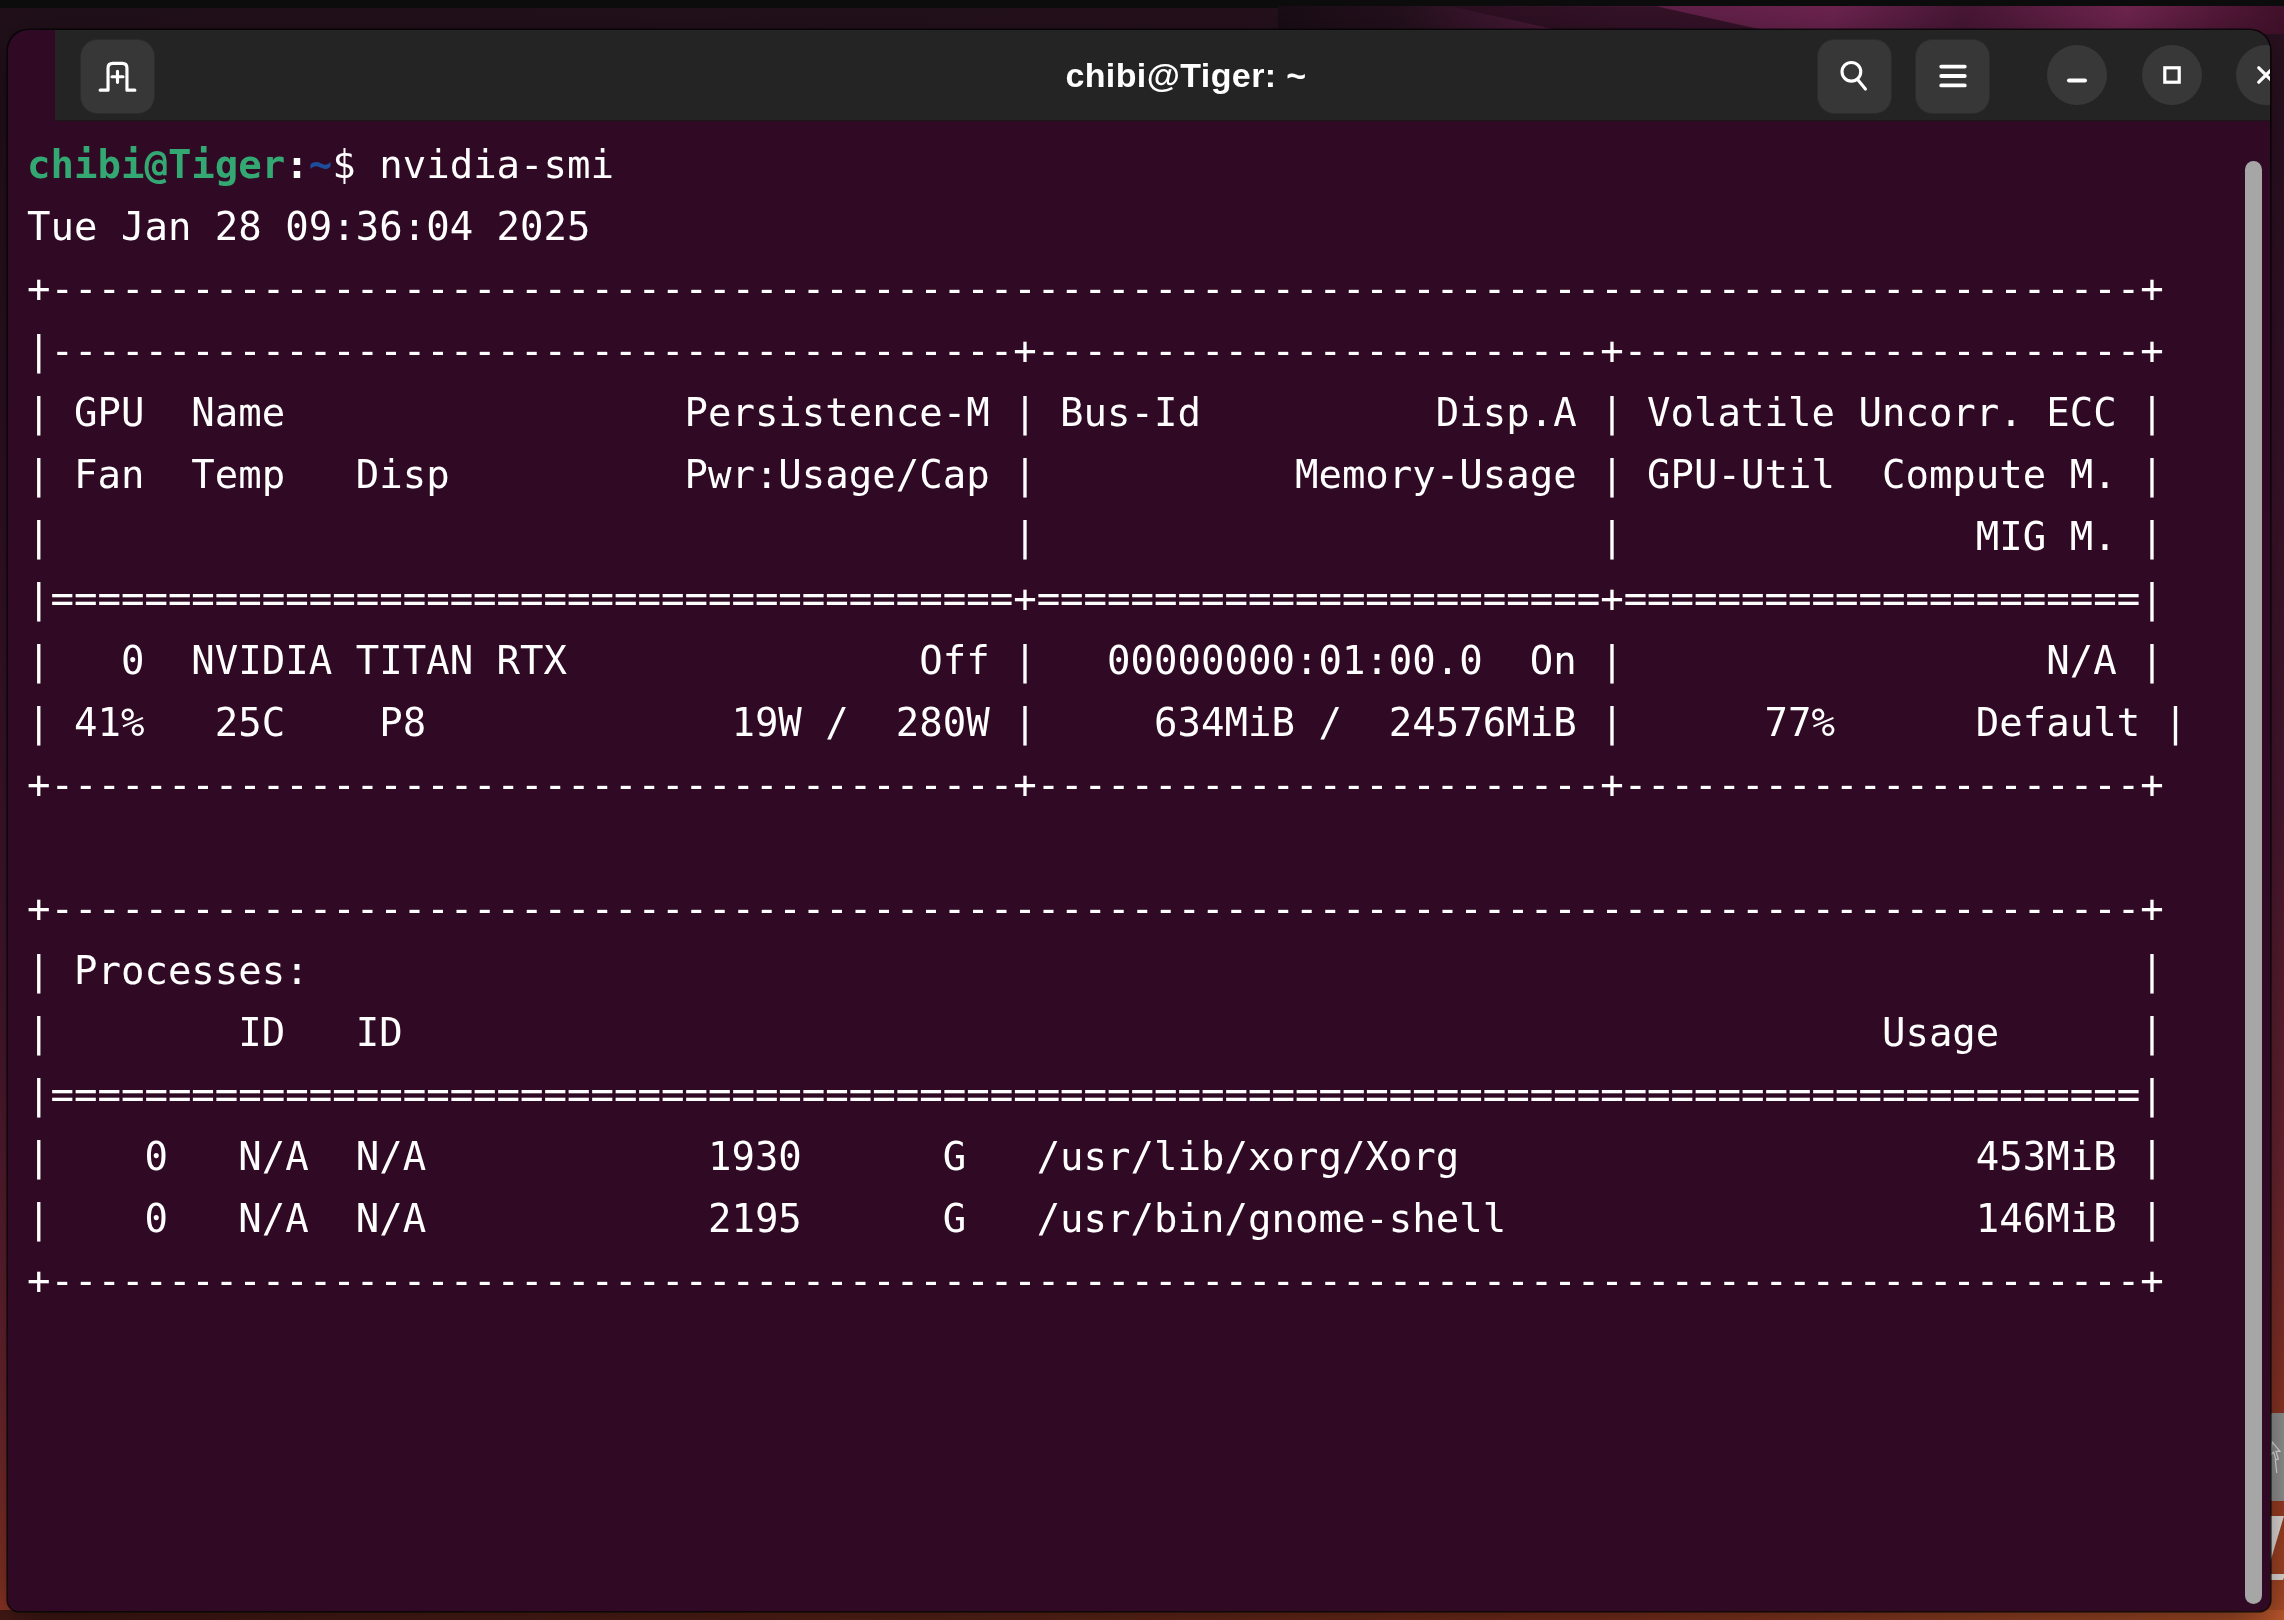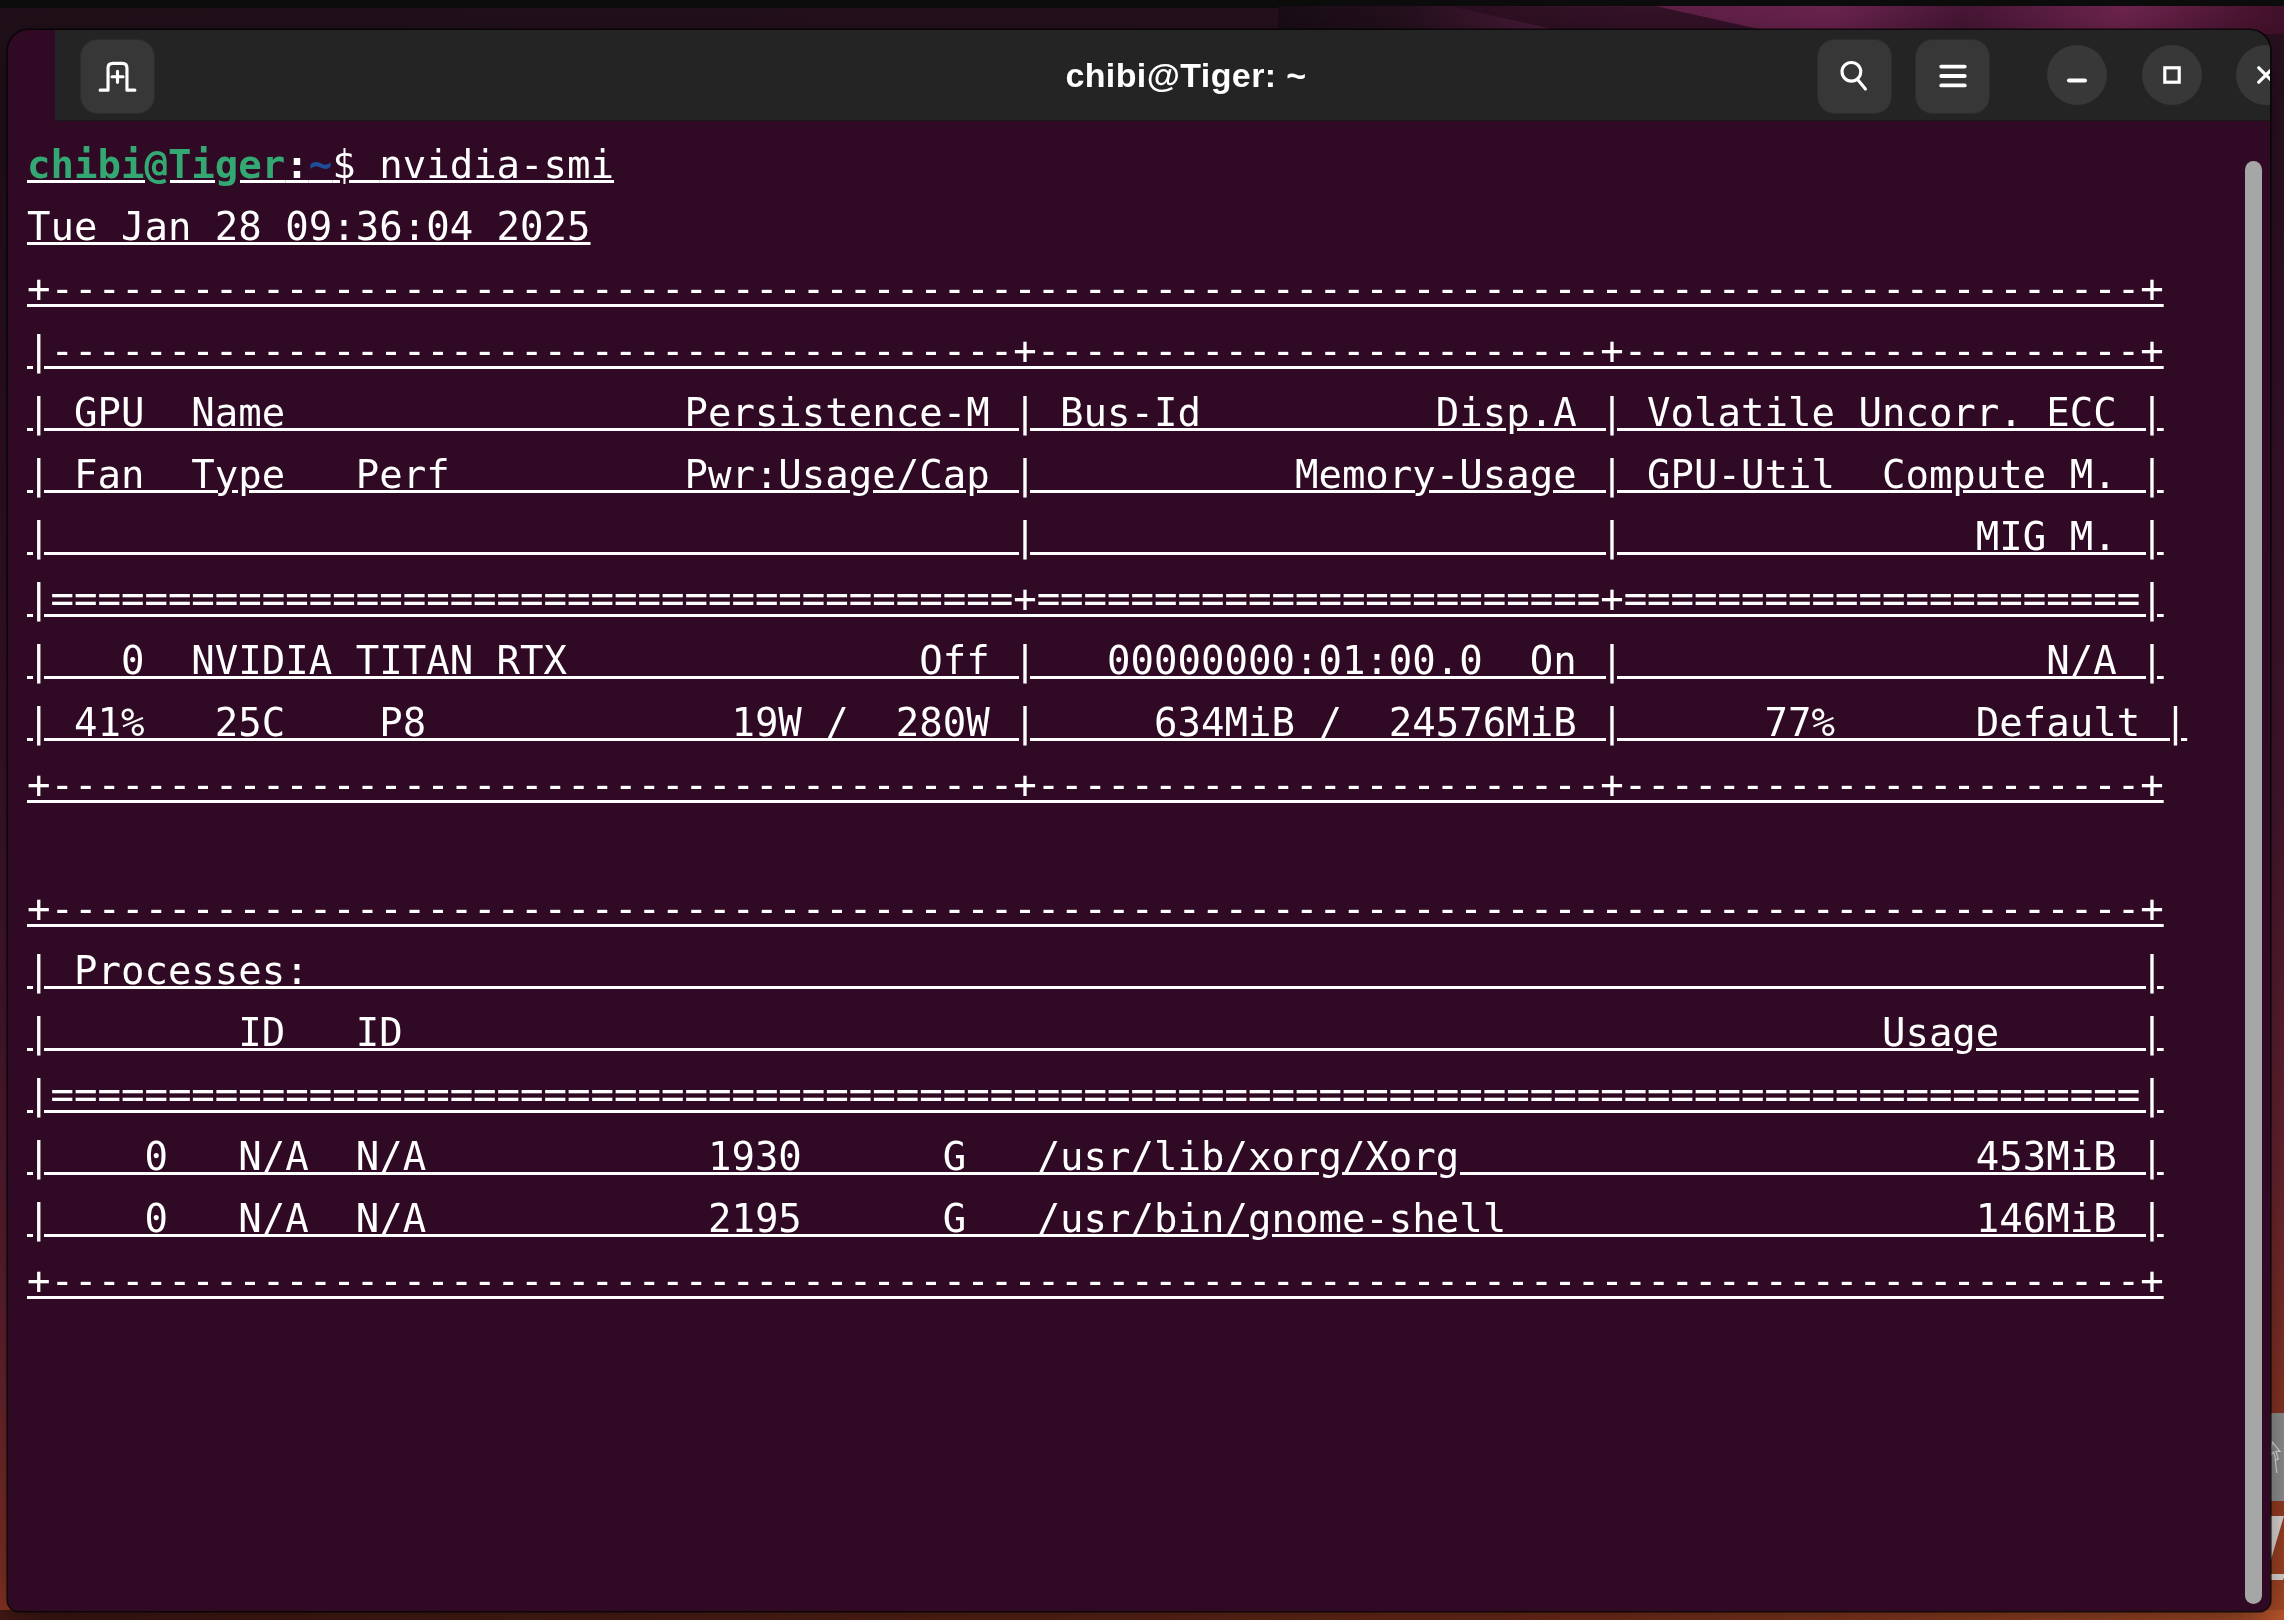--- a/index.html
+++ b/index.html
@@ -38,21 +38,21 @@
   .btn-newtab{left:25px;}
   .btn-search{left:1762px;}
   .btn-menu{left:1860px;}
   .btn-min{left:1992px;}
   .btn-max{left:2087px;}
   .btn-close{left:2181px;}
   
   .screen{position:relative;width:100%;height:1490px;
     padding:12.6px 0 0 19px;box-sizing:border-box;
     font-family:"DejaVu Sans Mono","Liberation Mono",monospace;
-    font-size:39px;color:#ffffff;text-decoration:underline;}
+    font-size:39px;color:#ffffff;}
   .line{white-space:pre;height:62px;line-height:62px;}
   .p-user{color:var(--green,#34a873);font-weight:bold;}
   .p-sep{color:#ffffff;font-weight:bold;}
   .p-path{color:var(--blue,#1d4e9c);font-weight:bold;}
   .p-sym{color:#ffffff;}
   .cursor{display:inline-block;width:20.5px;height:44px;border:4px solid #ffffff;
     vertical-align:middle;margin-left:0;transform:translateY(-3.2px);}
   .scrollbar{position:absolute;left:2237px;top:131px;width:16.6px;height:1443px;
     background:#a6a6a6;border-radius:8.7px;}
   svg{display:block;}
@@ -109,21 +109,21 @@
       </svg>
     </div>
   </div>
 
   <div class="screen">
       <div class="line"><span class="p-user">chibi@Tiger</span><span class="p-sep">:</span><span class="p-path">~</span><span class="p-sym">$ </span><span>nvidia-smi</span></div>
       <div class="line"><span>Tue Jan 28 09:36:04 2025</span></div>
       <div class="line">+-----------------------------------------------------------------------------------------+</div>
       <div class="line">|-----------------------------------------+------------------------+----------------------+</div>
       <div class="line">| GPU  Name                 Persistence-M | Bus-Id          Disp.A | Volatile Uncorr. ECC |</div>
-      <div class="line">| Fan  Type   Perf          Pwr:Usage/Cap |           Memory-Usage | GPU-Util  Compute M. |</div>
+      <div class="line">| Fan  Temp   Disp          Pwr:Usage/Cap |           Memory-Usage | GPU-Util  Compute M. |</div>
       <div class="line">|                                         |                        |               MIG M. |</div>
       <div class="line">|=========================================+========================+======================|</div>
       <div class="line">|   0  NVIDIA TITAN RTX               Off |   00000000:01:00.0  On |                  N/A |</div>
       <div class="line">| 41%   25C    P8             19W /  280W |     634MiB /  24576MiB |      77%      Default |</div>
       <div class="line">+-----------------------------------------+------------------------+----------------------+</div>
       <div class="line"></div>
       <div class="line">+-----------------------------------------------------------------------------------------+</div>
       <div class="line">| Processes:                                                                              |</div>
       <div class="line">|        ID   ID                                                               Usage      |</div>
       <div class="line">|=========================================================================================|</div>

